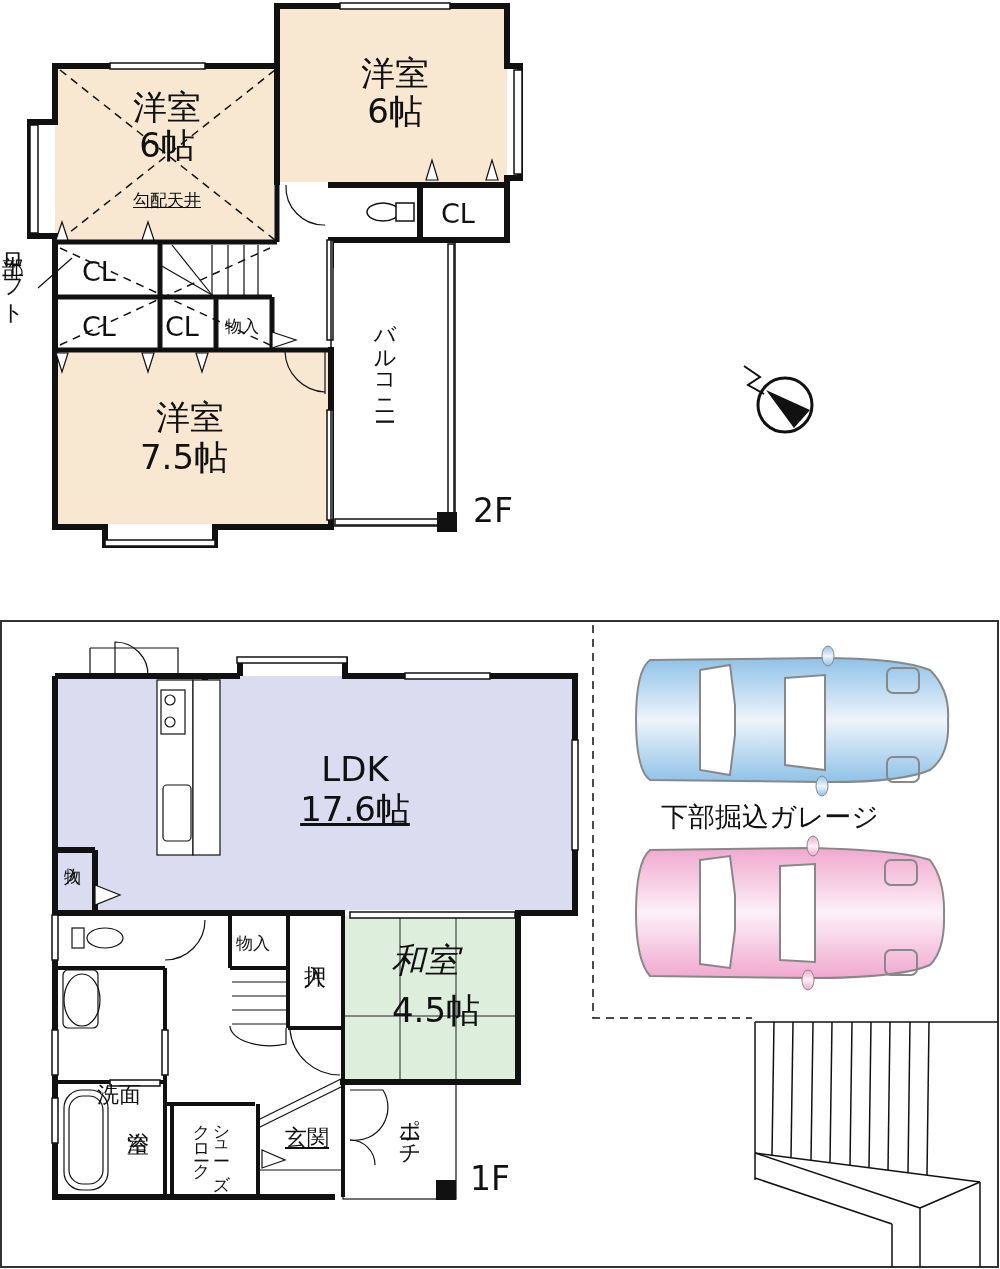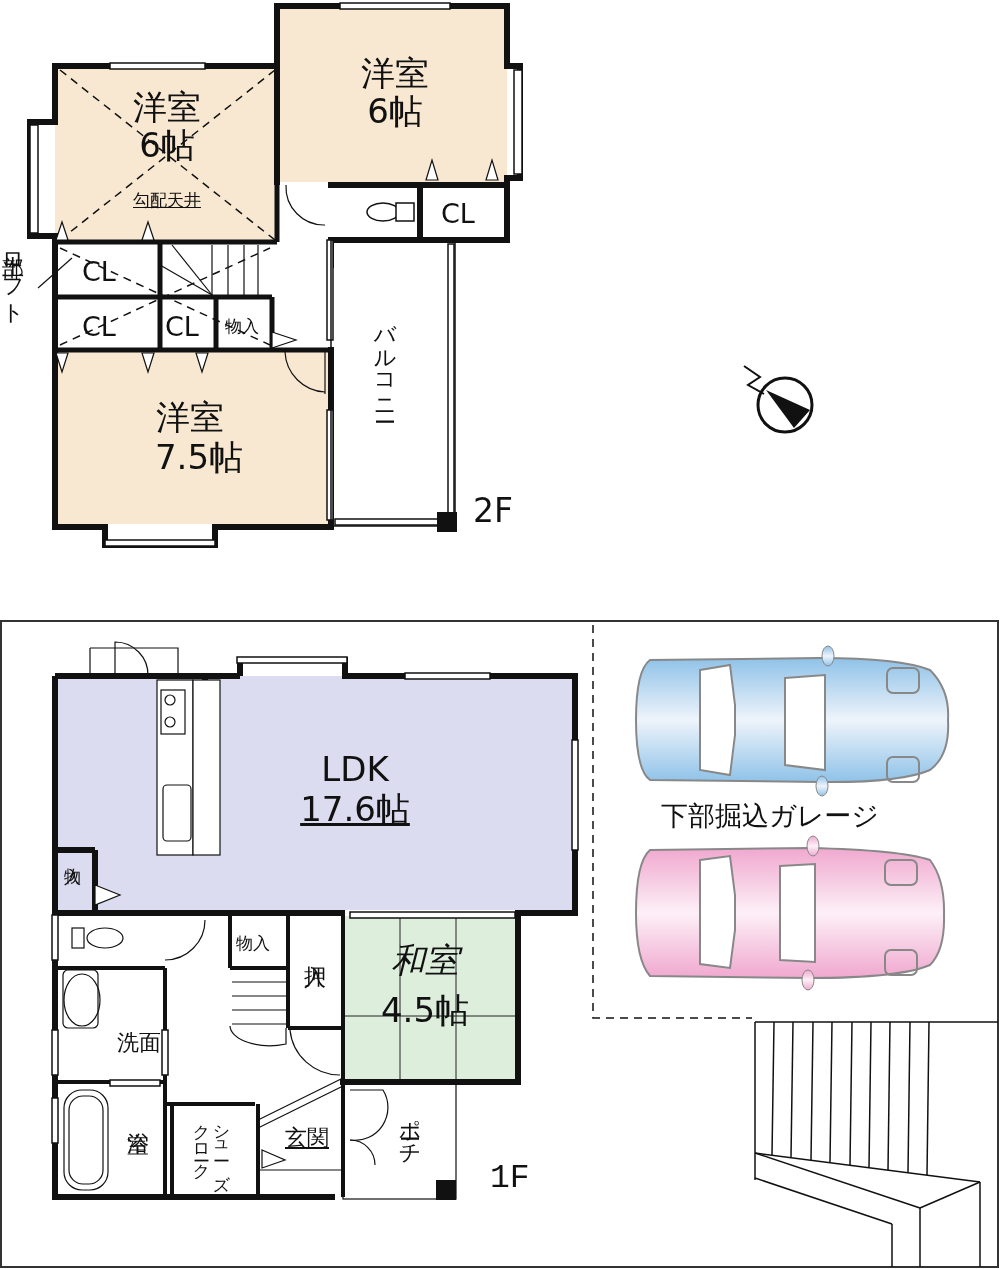--- a/index.html
+++ b/index.html
@@ -259,42 +259,42 @@
 </svg>
 
 <div class="abs big center" style="left:167px;top:90px;">洋室</div>
 <div class="abs big center" style="left:167px;top:128px;">6帖</div>
 <div class="abs xs center" style="left:167px;top:192px;text-decoration:underline;">勾配天井</div>
 
 <div class="abs big center" style="left:395px;top:56px;">洋室</div>
 <div class="abs big center" style="left:395px;top:94px;">6帖</div>
 
 <div class="abs big center" style="left:190px;top:400px;">洋室</div>
-<div class="abs big center" style="left:199px;top:440px;">7.5帖</div>
+<div class="abs big center" style="left:184px;top:440px;">7.5帖</div>
 
 <div class="abs mid" style="left:441px;top:200px;">CL</div>
 <div class="abs mid" style="left:82px;top:258px;">CL</div>
 <div class="abs mid" style="left:82px;top:313px;">CL</div>
 <div class="abs mid" style="left:165px;top:313px;">CL</div>
 <div class="abs xs" style="left:225px;top:318px;">物入</div>
 
 <div class="abs sm vt" style="left:374px;top:310px;">バルコニー</div>
 <div class="abs sm vt" style="left:2px;top:238px;">上部ロフト</div>
 <div class="abs floor" style="left:473px;top:494px;">2F</div>
 
 <div class="abs big center" style="left:355px;top:752px;">LDK</div>
 <div class="abs big center" style="left:355px;top:792px;text-decoration:underline;">17.6帖</div>
 
 <div class="abs big center" style="left:425px;top:943px;font-style:italic;">和室</div>
-<div class="abs big center" style="left:425px;top:993px;">4.5帖</div>
+<div class="abs big center" style="left:436px;top:993px;">4.5帖</div>
 
 <div class="abs xs vt" style="left:64px;top:854px;">物入</div>
 <div class="abs xs" style="left:236px;top:935px;">物入</div>
 <div class="abs sm vt" style="left:304px;top:948px;">押入</div>
-<div class="abs sm" style="left:97px;top:1032px;margin-left:20px;">洗面</div>
+<div class="abs sm" style="left:97px;top:1084px;">洗面</div>
 <div class="abs sm vt" style="left:127px;top:1115px;">浴室</div>
 <div class="abs xs vt" style="left:213px;top:1113px;">シュー</div>
 <div class="abs xs vt" style="left:193px;top:1113px;">クローク</div>
 <div class="abs xs vt" style="left:213px;top:1163px;">ズ</div>
 <div class="abs sm" style="left:285px;top:1127px;text-decoration:underline;">玄関</div>
 <div class="abs sm vt" style="left:399px;top:1103px;">ポーチ</div>
-<div class="abs mid" style="left:661px;top:803px;font-family:Liberation Serif, serif;">下部掘込ガレージ</div>
-<div class="abs floor" style="left:490px;top:1162px;font-family:Liberation Mono, monospace;">1F</div>
+<div class="abs mid" style="left:661px;top:803px;">下部掘込ガレージ</div>
+<div class="abs floor" style="left:470px;top:1162px;">1F</div>
 
 </body></html>

